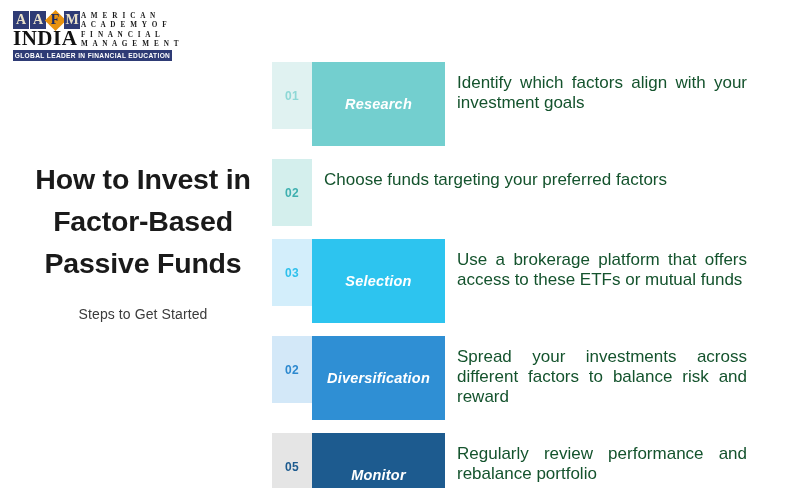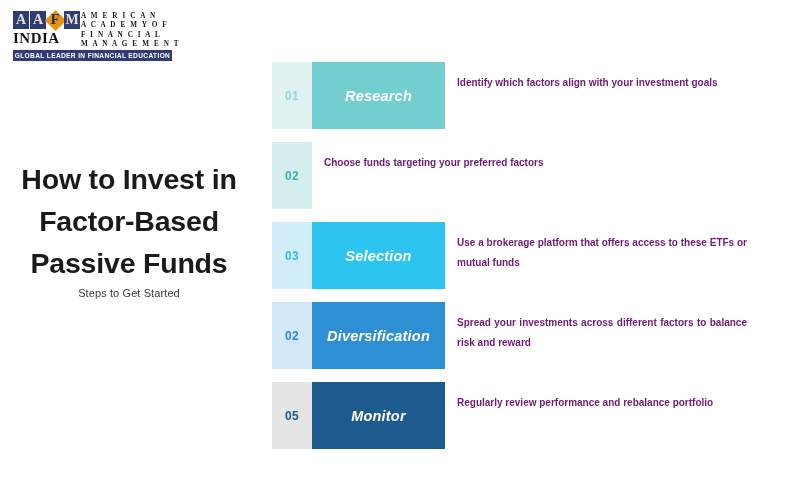--- a/index.html
+++ b/index.html
@@ -84,21 +84,21 @@
     z-index: 2;
     font-family: "Liberation Serif", serif;
     font-size: 14px;
     font-weight: 700;
     color: #1b2a63;
     line-height: 18px;
   }
 
   .logo-india {
     font-family: "Liberation Serif", serif;
-    font-size: 15px;
+    font-size: 21px;
     font-weight: 700;
     color: #111111;
     letter-spacing: 0.5px;
     line-height: 19px;
     margin-top: 0px;
   }
 
   .logo-right {
     font-family: "Liberation Serif", serif;
     font-size: 7.2px;
@@ -120,37 +120,37 @@
     letter-spacing: 0.35px;
     text-align: center;
     line-height: 11px;
     height: 11px;
     width: 159px;
   }
 
   
   .headline {
     position: absolute;
-    left: 4px;
+    left: 18px;
     top: 158px;
     width: 250px;
     text-align: center;
   }
 
   .headline h1 {
     font-size: 28.5px;
     font-weight: 700;
     color: #1a1a1a;
     line-height: 42px;
     letter-spacing: -0.2px;
   }
 
   .subtitle {
-    margin-top: 3px;
-    font-size: 11px;
+    margin-top: 22px;
+    font-size: 14px;
     font-weight: 400;
     color: #3b3b3b;
     letter-spacing: 0.1px;
   }
 
   
   .steps {
     position: absolute;
     left: 272px;
     top: 62px;
@@ -171,38 +171,38 @@
     align-items: center;
     justify-content: center;
     font-size: 12px;
     font-weight: 700;
     letter-spacing: 0.3px;
   }
 
   .step-label {
     flex: 0 0 133px;
     width: 133px;
-    height: 67px;
+    height: 84px;
     display: flex;
     align-items: center;
     justify-content: center;
     color: #ffffff;
     font-size: 14.5px;
     font-weight: 700;
     font-style: italic;
     letter-spacing: 0.2px;
   }
 
   .step-desc {
     flex: 1 1 auto;
     padding-left: 12px;
     padding-top: 11px;
-    font-size: 10px;
-    font-weight: 700;
-    color: #701a75;
+    font-size: 17px;
+    font-weight: 400;
+    color: #14532d;
     line-height: 20px;
     text-align: justify;
     text-justify: inter-word;
     padding-right: 25px;
   }
 </style>
 </head>
 <body>
 
 <div class="logo">

